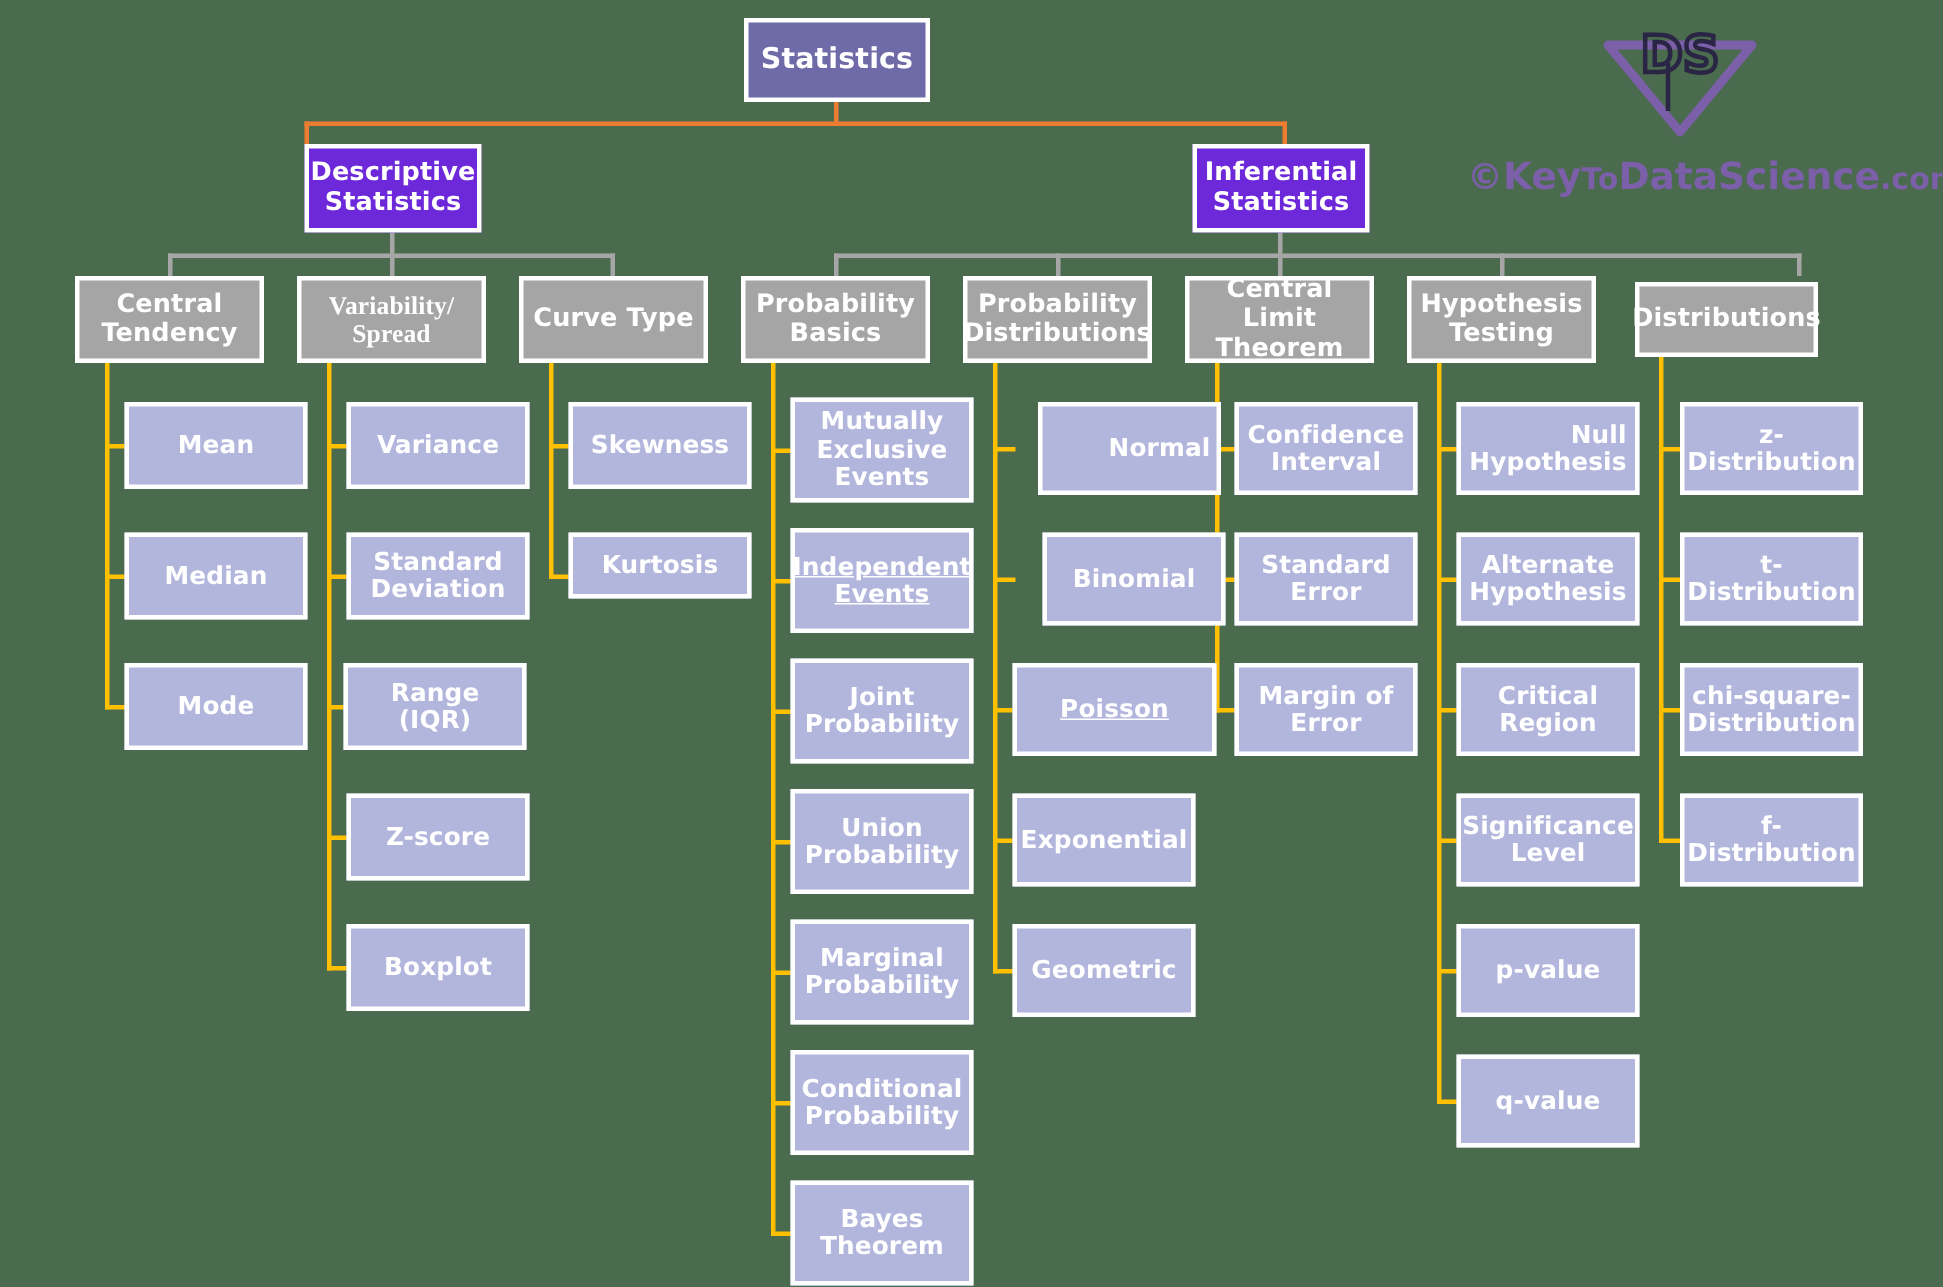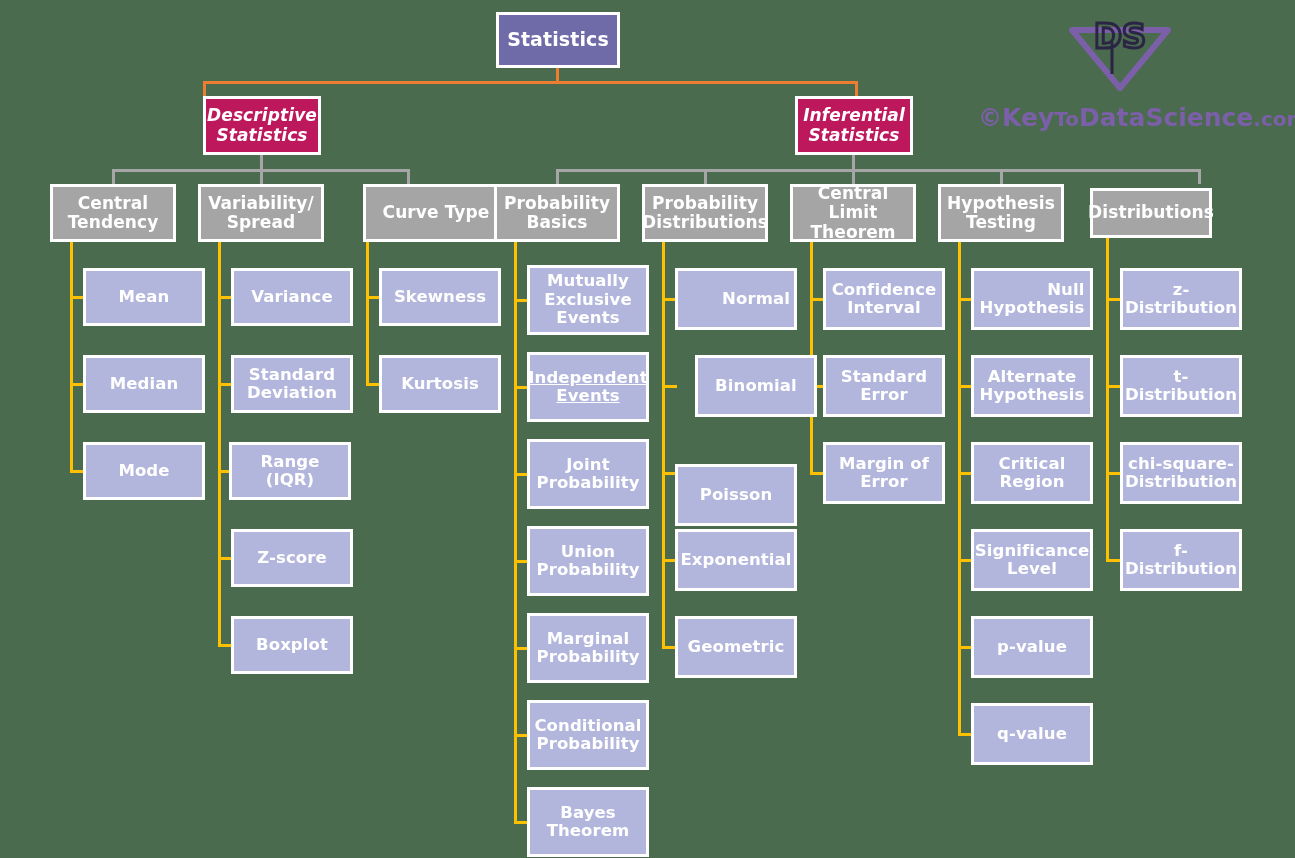--- a/index.html
+++ b/index.html
@@ -20,21 +20,21 @@
     display:flex;align-items:center;justify-content:center;
     text-align:center;
     color:#ffffff;
     font-weight:bold;
     line-height:1.12;
     letter-spacing:.1px;
     z-index:5;
     padding:2px 4px;
   }
   .node.root{background:#6f6aa8;font-size:19px;}
-  .node.l2{background:#be185d;font-size:17px;font-style:italic;}
+  .node.l2{background:#6d28d9;font-size:17px;}
   .node.l3{background:#a5a5a5;font-size:17px;}
   .node.leaf{background:#b3b6dc;font-size:16.5px;}
 
   .edge{position:absolute;z-index:1;}
   .edge.orange{background:#ed7d31;}
   .edge.gray{background:#a6a6a6;}
   .edge.yellow{background:#ffc000;}
 
   
   #logo{position:absolute;z-index:6;}
@@ -123,41 +123,41 @@
   <div class="node root" style="left:496px;top:12px;width:124px;height:56px;">Statistics</div>
 
   <div class="node l2" style="left:203px;top:96px;width:118px;height:59px;">Descriptive<br>Statistics</div>
   <div class="node l2" style="left:795px;top:96px;width:118px;height:59px;">Inferential<br>Statistics</div>
 
   <div id="generated-nodes">
       <div class="node l3" style="left:50px;top:184px;width:126px;height:58px;">Central<br>Tendency</div>
       <div class="node leaf" style="left:83px;top:268px;width:122px;height:58px;">Mean</div>
       <div class="node leaf" style="left:83px;top:355px;width:122px;height:58px;">Median</div>
       <div class="node leaf" style="left:83px;top:442px;width:122px;height:58px;">Mode</div>
-      <div class="node l3" style="left:198px;top:184px;width:126px;height:58px;">Variability/<br>Spread</div>
+      <div class="node l3" style="left:198px;top:184px;width:126px;height:58px;font-family:Liberation Serif, serif;">Variability/<br>Spread</div>
       <div class="node leaf" style="left:231px;top:268px;width:122px;height:58px;">Variance</div>
       <div class="node leaf" style="left:231px;top:355px;width:122px;height:58px;">Standard<br>Deviation</div>
       <div class="node leaf" style="left:229px;top:442px;width:122px;height:58px;">Range (IQR)</div>
       <div class="node leaf" style="left:231px;top:529px;width:122px;height:58px;">Z-score</div>
       <div class="node leaf" style="left:231px;top:616px;width:122px;height:58px;">Boxplot</div>
-      <div class="node l3" style="left:363px;top:184px;width:146px;height:58px;">Curve Type</div>
+      <div class="node l3" style="left:346px;top:184px;width:126px;height:58px;">Curve Type</div>
       <div class="node leaf" style="left:379px;top:268px;width:122px;height:58px;">Skewness</div>
-      <div class="node leaf" style="left:379px;top:355px;width:122px;height:58px;">Kurtosis</div>
+      <div class="node leaf" style="left:379px;top:355px;width:122px;height:44px;">Kurtosis</div>
       <div class="node l3" style="left:494px;top:184px;width:126px;height:58px;">Probability<br>Basics</div>
       <div class="node leaf" style="left:527px;top:265px;width:122px;height:70px;">Mutually<br>Exclusive<br>Events</div>
       <div class="node leaf" style="left:527px;top:352px;width:122px;height:70px;text-decoration:underline;">Independent<br>Events</div>
       <div class="node leaf" style="left:527px;top:439px;width:122px;height:70px;">Joint<br>Probability</div>
       <div class="node leaf" style="left:527px;top:526px;width:122px;height:70px;">Union<br>Probability</div>
       <div class="node leaf" style="left:527px;top:613px;width:122px;height:70px;">Marginal<br>Probability</div>
       <div class="node leaf" style="left:527px;top:700px;width:122px;height:70px;">Conditional<br>Probability</div>
       <div class="node leaf" style="left:527px;top:787px;width:122px;height:70px;">Bayes<br>Theorem</div>
       <div class="node l3" style="left:642px;top:184px;width:126px;height:58px;">Probability<br>Distributions</div>
-      <div class="node leaf" style="left:675px;top:268px;width:122px;height:62px;padding-left:44px;">Normal</div>
+      <div class="node leaf" style="left:692px;top:268px;width:122px;height:62px;padding-left:44px;">Normal</div>
       <div class="node leaf" style="left:675px;top:355px;width:122px;height:62px;margin-left:20px;">Binomial</div>
-      <div class="node leaf" style="left:675px;top:464px;width:122px;height:62px;">Poisson</div>
+      <div class="node leaf" style="left:675px;top:442px;width:136px;height:62px;text-decoration:underline;">Poisson</div>
       <div class="node leaf" style="left:675px;top:529px;width:122px;height:62px;">Exponential</div>
       <div class="node leaf" style="left:675px;top:616px;width:122px;height:62px;">Geometric</div>
       <div class="node l3" style="left:790px;top:184px;width:126px;height:58px;">Central Limit<br>Theorem</div>
       <div class="node leaf" style="left:823px;top:268px;width:122px;height:62px;">Confidence<br>Interval</div>
       <div class="node leaf" style="left:823px;top:355px;width:122px;height:62px;">Standard<br>Error</div>
       <div class="node leaf" style="left:823px;top:442px;width:122px;height:62px;">Margin of<br>Error</div>
       <div class="node l3" style="left:938px;top:184px;width:126px;height:58px;">Hypothesis<br>Testing</div>
       <div class="node leaf" style="left:971px;top:268px;width:122px;height:62px;text-align:right;">Null<br>Hypothesis</div>
       <div class="node leaf" style="left:971px;top:355px;width:122px;height:62px;">Alternate<br>Hypothesis</div>
       <div class="node leaf" style="left:971px;top:442px;width:122px;height:62px;">Critical<br>Region</div>

